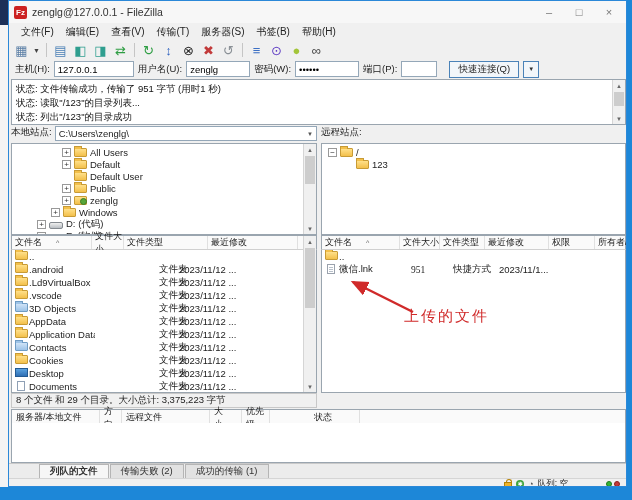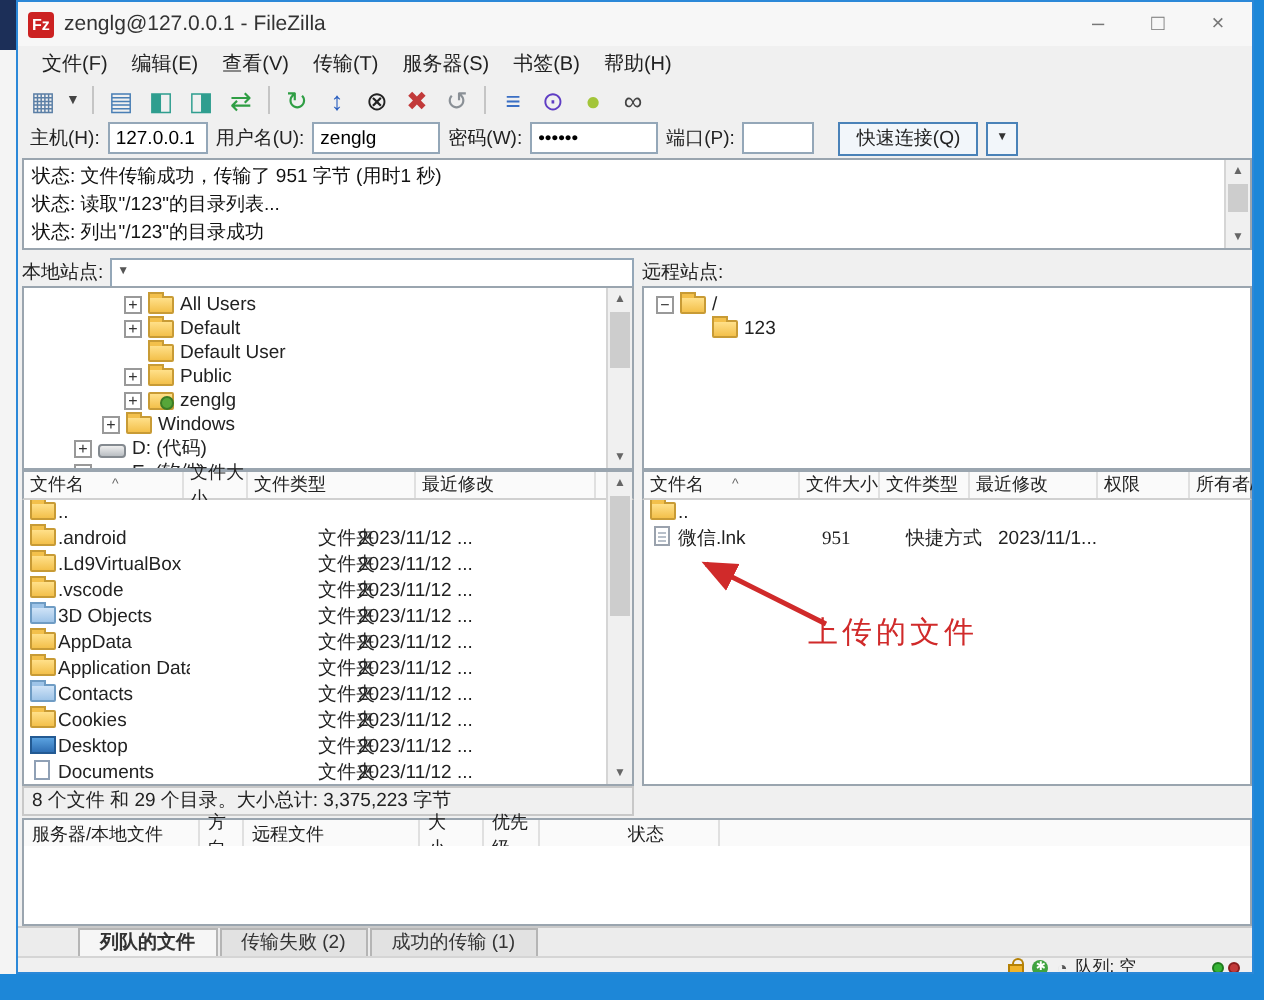--- a/index.html
+++ b/index.html
@@ -22,35 +22,35 @@
 
   
   .toolbar { position:absolute; left:0; top:40px; width:100%; height:18px; display:flex; align-items:center; padding-left:4px; gap:3px; }
   .tbtn { width:17px; height:16px; display:flex; align-items:center; justify-content:center; font-size:13px; line-height:1; }
   .tsep { width:1px; height:14px; background:#c5c5c5; margin:0 2px; }
   .tdrop { font-size:7px; color:#444; width:8px; }
 
   
   .qcbar { position:absolute; left:0; top:58px; width:100%; height:20px; display:flex; align-items:center; padding-left:6px; gap:4px; font-size:9.5px; }
   .qcbar input { height:16px; border:1px solid #94a7b8; background:#fff; font-size:9.5px; padding:0 3px; font-family:inherit; }
-  .qc-host { width:50px; } .qc-user { width:64px; } .qc-pass { width:64px; } .qc-port { width:36px; }
+  .qc-host { width:80px; } .qc-user { width:64px; } .qc-pass { width:64px; } .qc-port { width:36px; }
   .qc-btn { height:17px; border:1px solid #4a82b8; background:#f2f6fa; font-size:9.5px; padding:0 8px; display:flex; align-items:center; }
   .qc-drop { height:17px; width:16px; border:1px solid #4a82b8; background:#f2f6fa; display:flex; align-items:center; justify-content:center; font-size:6px; color:#333; }
 
   
   .log { position:absolute; left:2px; top:78px; width:615px; height:46px; background:#fff; border:1px solid #9aa5af; padding:2px 14px 0 4px; }
   .log div { line-height:14px; white-space:nowrap; font-size:9.5px; color:#111; }
 
   
   .sb { position:absolute; width:13px; background:#f0f0f0; border-left:1px solid #d5d5d5; }
   .sb .ar { position:absolute; left:0; width:12px; height:11px; color:#666; font-size:6px; display:flex; align-items:center; justify-content:center; }
   .sb .thumb { position:absolute; left:1px; width:10px; background:#cdcdcd; }
 
   
-  .sitebar { position:absolute; top:125px; height:20px; display:flex; align-items:center; gap:3px; font-size:9.5px; }
+  .sitebar { position:absolute; top:125px; height:20px; display:flex; gap:3px; font-size:9.5px; }
   .combo { flex:1; height:15px; border:1px solid #94a7b8; background:#fff; display:flex; align-items:center; padding:0 3px; position:relative; }
   .combo .cv { flex:1; white-space:nowrap; overflow:hidden; }
   .combo .ca { font-size:6px; color:#555; }
 
   
   .tree { position:absolute; top:142px; height:92px; background:#fff; border:1px solid #9aa5af; overflow:hidden; padding-top:2px; }
   .trow { display:flex; align-items:center; height:12px; gap:3px; white-space:nowrap; font-size:9.5px; }
   .lv0{padding-left:6px;} .lv1{padding-left:25px;} .lv2{padding-left:39px;} .lv3{padding-left:50px;}
   .exp { width:9px; height:9px; border:1px solid #999; background:#fff; font-size:8px; line-height:7px; text-align:center; color:#333; flex:none; }
   .exp:empty { border:none; background:none; }
@@ -180,20 +180,21 @@
   </div>
   <div class="sb" style="left:603px; top:79px; height:44px;">
     <span class="ar" style="top:0;">▲</span>
     <span class="thumb" style="top:12px; height:14px;"></span>
     <span class="ar" style="bottom:0;">▼</span>
   </div>
 
   <div class="sitebar" style="left:2px; width:306px;">
     <span>本地站点:</span>
     <div class="combo">
+      <span class="cv">C:\Users\zenglg\</span>
       <span class="ca">▼</span>
     </div>
   </div>
   <div class="sitebar" style="left:312px; width:305px;">
     <span>远程站点:</span>
   </div>
 
   <div class="tree" style="left:2px; width:306px;">
     <div class="trow lv3">
         <span class="exp">+</span>

